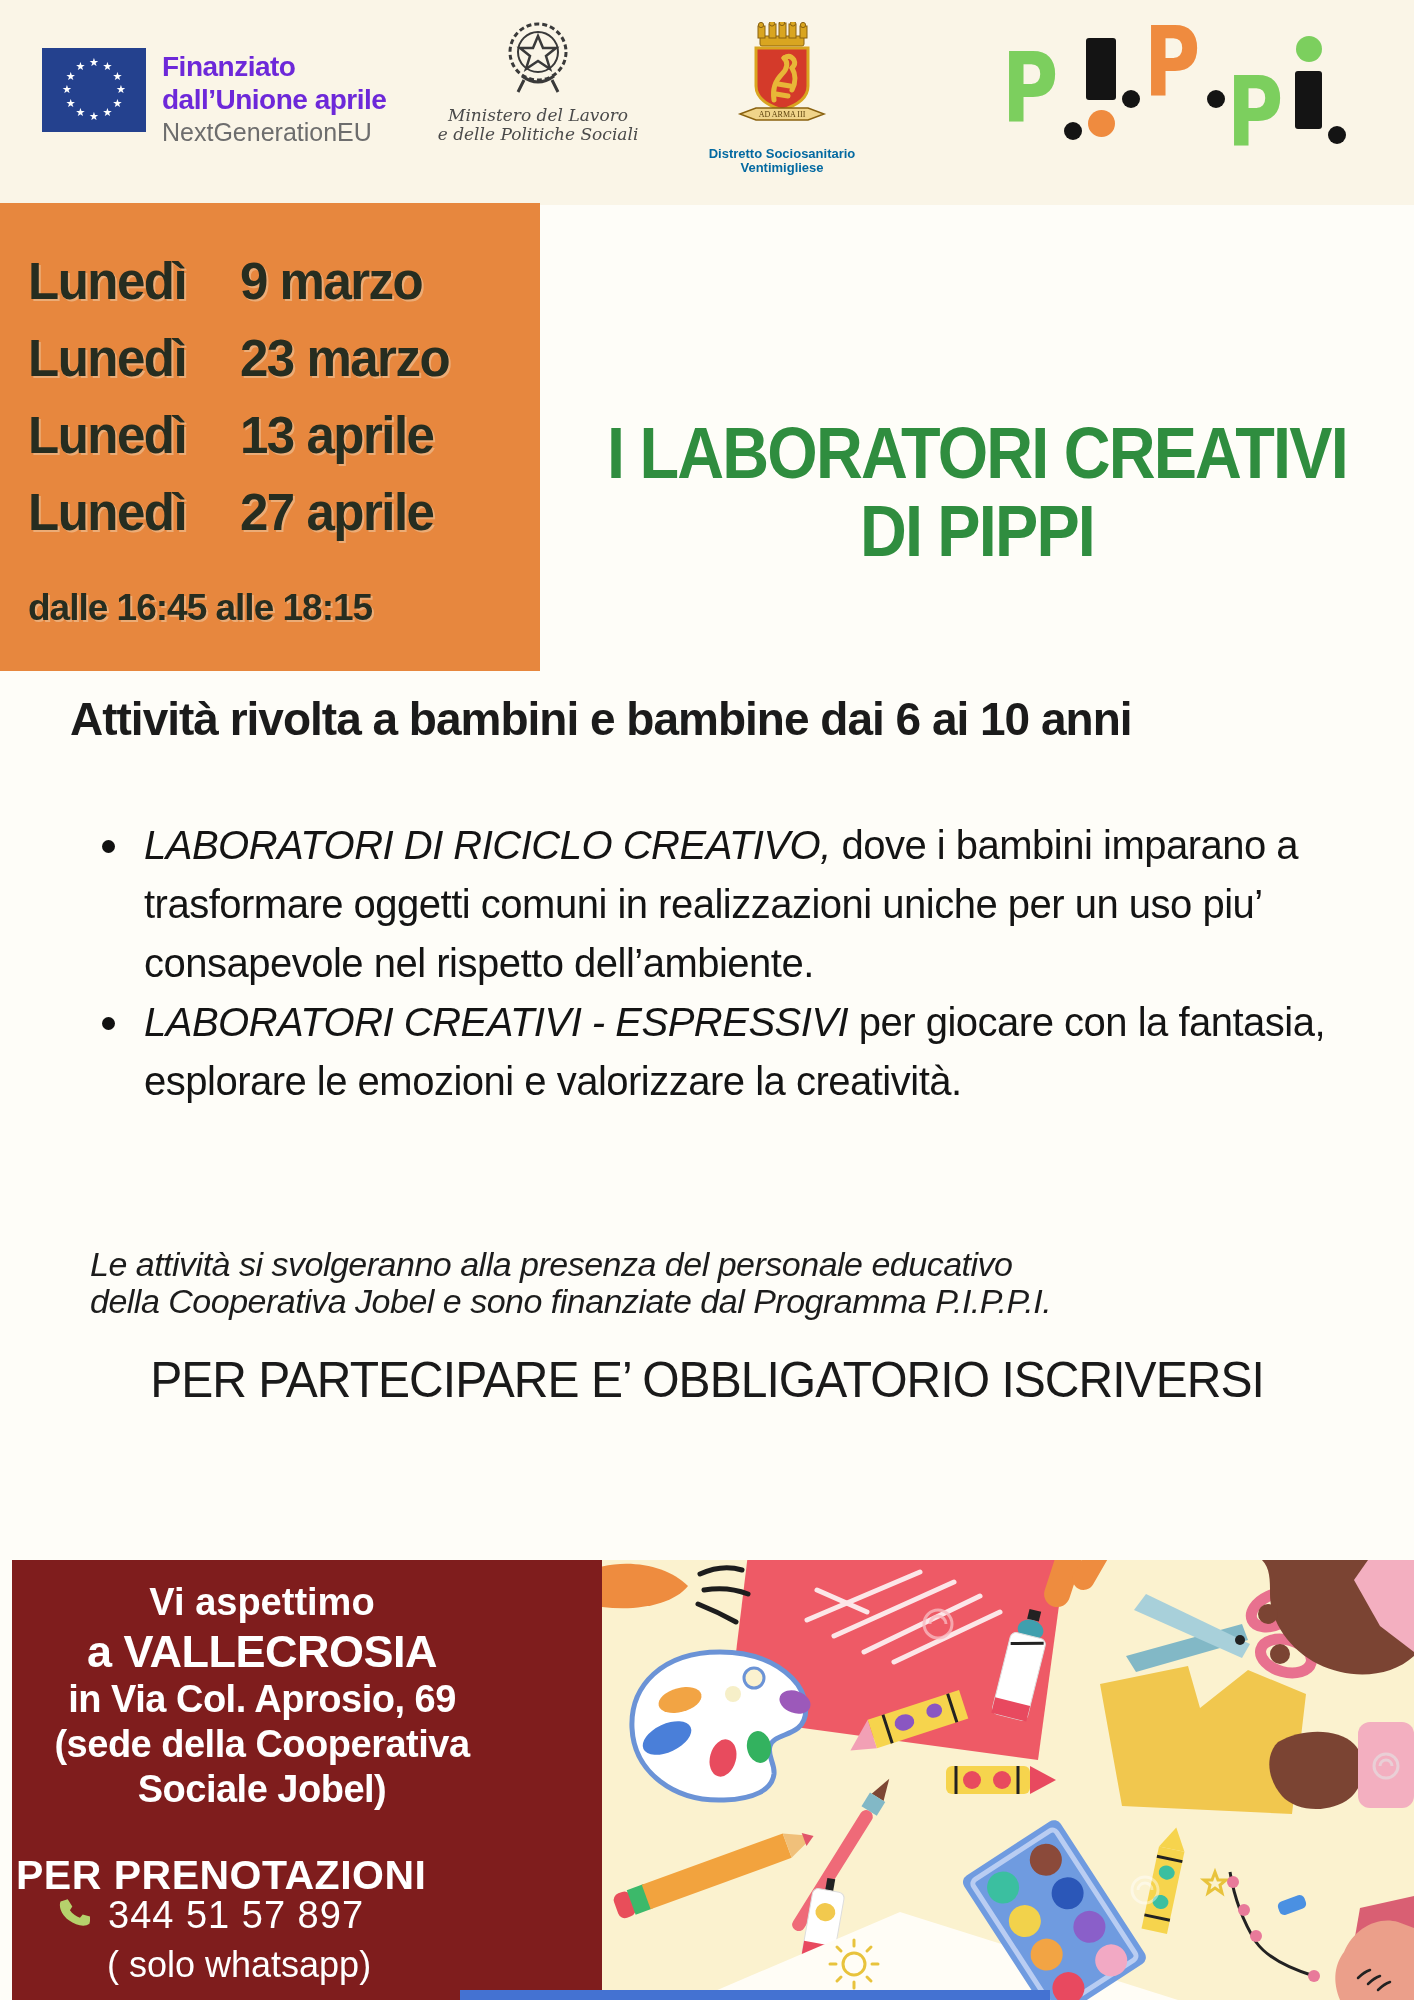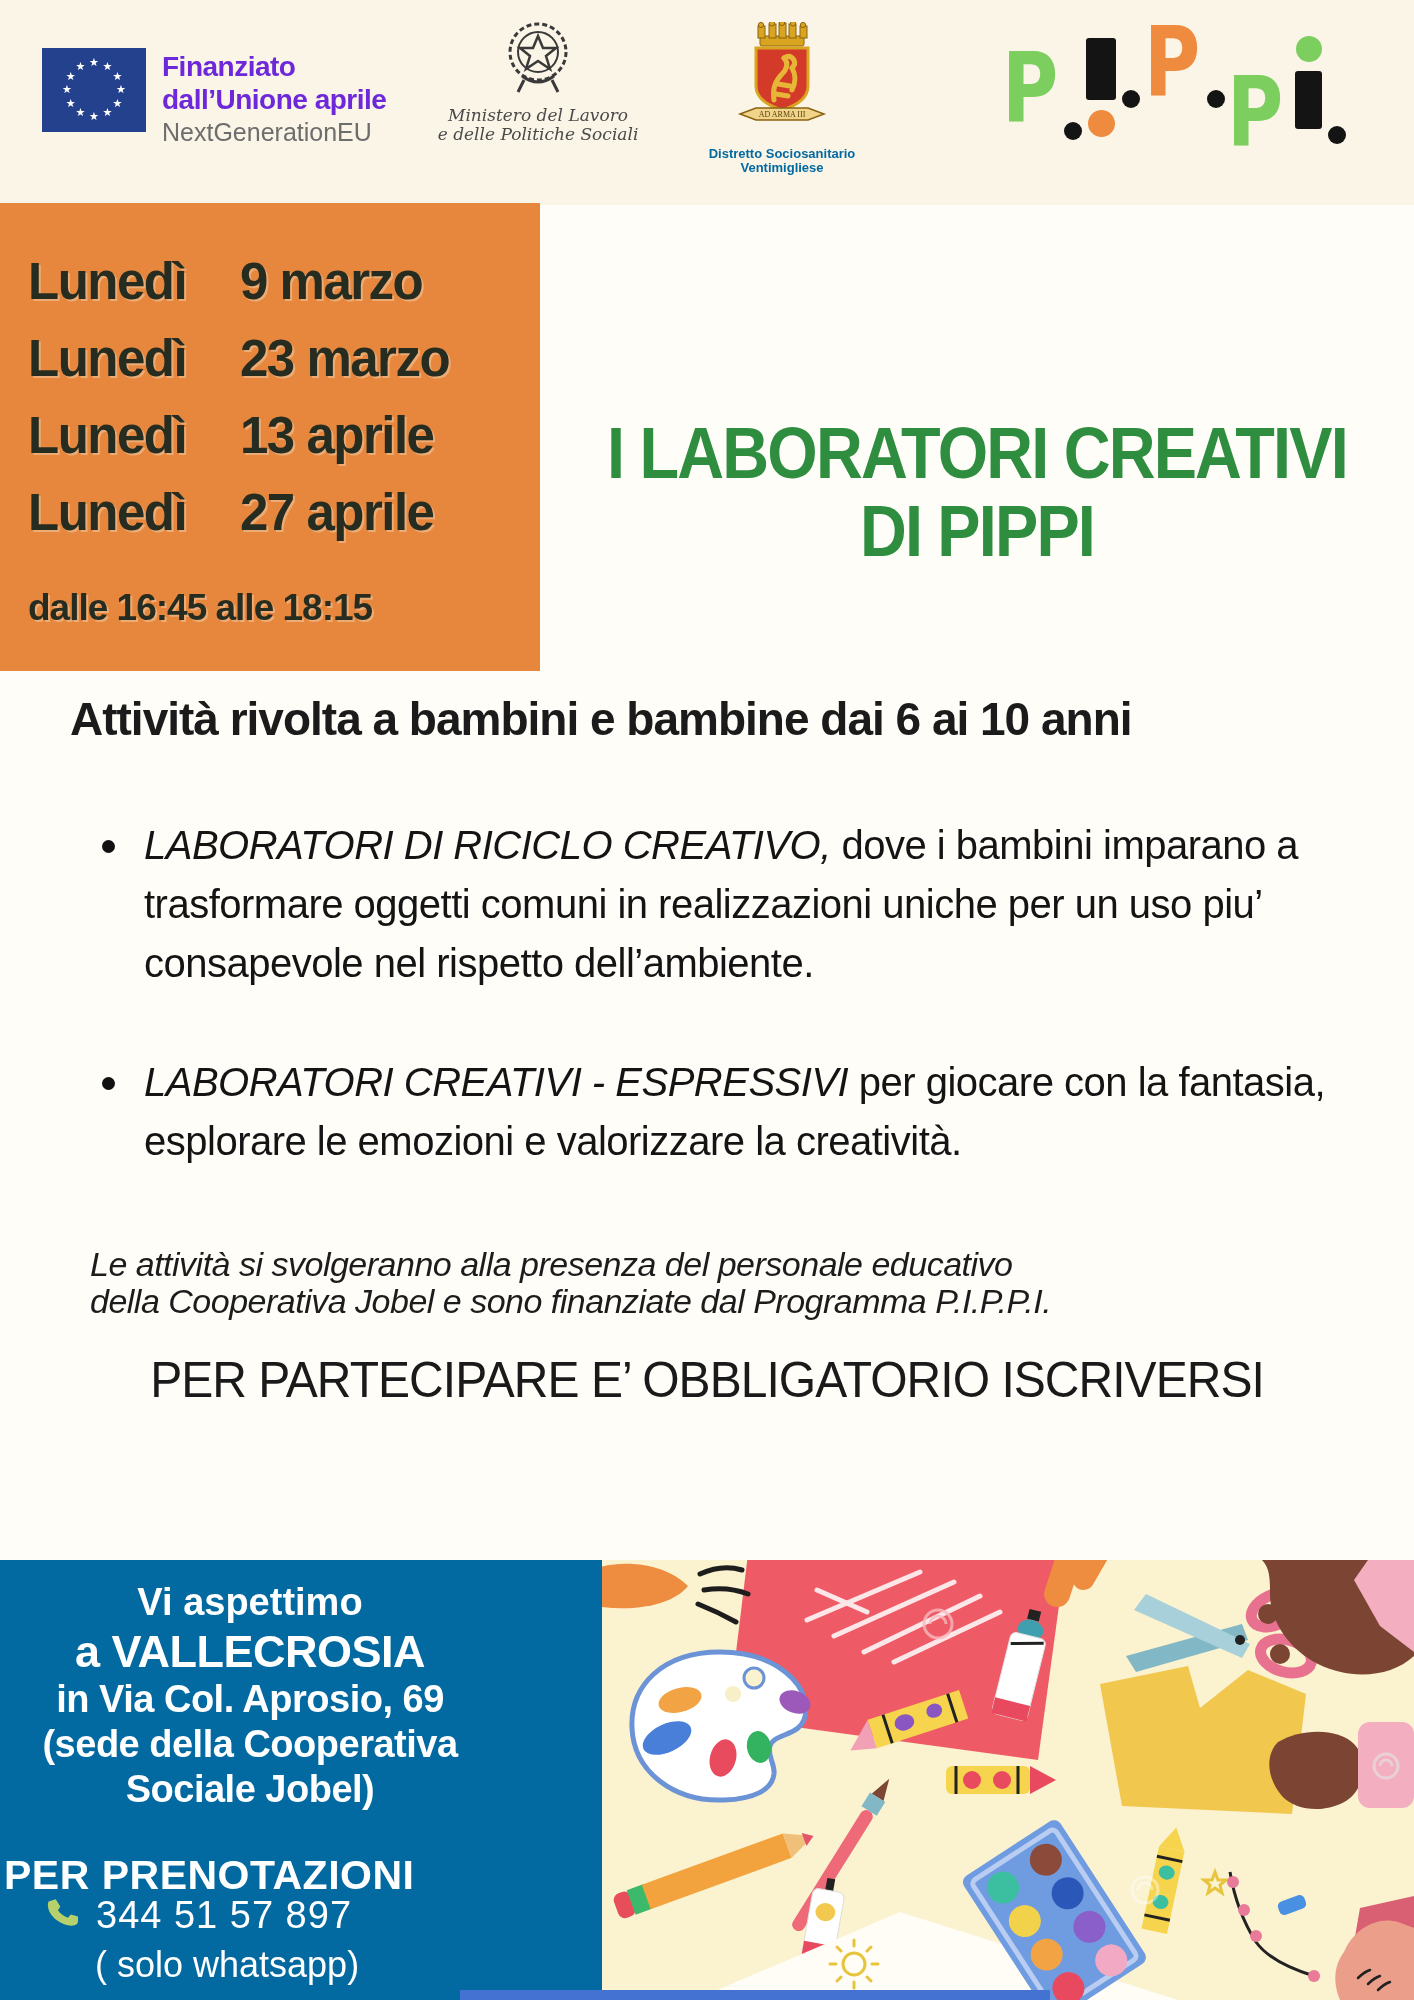--- a/index.html
+++ b/index.html
@@ -50,28 +50,28 @@
   
   .title{left:540px;top:414px;width:874px;text-align:center;color:#2f8d3f;font-weight:bold}
   .title-l1,.title-l2{font-size:72px;line-height:78px;letter-spacing:-2px;white-space:nowrap;
     transform:scaleX(.9);transform-origin:center top}
 
   
   .subtitle{left:70px;top:692px;font-size:46px;font-weight:bold;color:#1b1b1b;letter-spacing:-1px;white-space:nowrap}
   .bullets{left:100px;top:816px;width:1268px}
   .bullet{position:relative;padding-left:44px;font-size:40px;line-height:59px;color:#141414;letter-spacing:-.5px}
   .bullet::before{content:"";position:absolute;left:2px;top:24px;width:13px;height:13px;border-radius:50%;background:#111}
-  .bullet-gap{margin-top:60px}
+  .bullet-gap{}
   .lead{font-style:italic}
   .note{left:90px;top:1246px;width:1250px;font-style:italic;font-size:34px;line-height:37px;color:#1c1c1c;letter-spacing:-.5px}
   .cta{left:0;top:1352px;width:1414px;text-align:center;font-size:50px;line-height:56px;
     color:#1a1a1a;letter-spacing:-1px;transform:scaleX(.96)}
 
   
-  .footer-orange{left:0;top:1560px;width:602px;height:440px;background:#0369a1}
+  .footer-orange{left:12px;top:1560px;width:602px;height:440px;background:#7f1d1d}
   .addr{position:absolute;left:0;top:18px;width:500px;text-align:center;color:#fff;font-weight:bold}
   .addr-l1{font-size:38px;line-height:49px}
   .addr-l2{font-size:45px;line-height:50px;letter-spacing:-.5px}
   .addr-l3,.addr-l4,.addr-l5{font-size:38px;line-height:45px;letter-spacing:-.5px}
   .booking{position:absolute;left:4px;top:292px;color:#fff;font-weight:bold;font-size:41px;letter-spacing:.5px;white-space:nowrap}
   .phone-row{position:absolute;left:44px;top:334px;display:flex;align-items:center;gap:18px;color:#fff}
   .phone-num{font-size:38px;letter-spacing:1px}
   .phone-note{position:absolute;left:95px;top:384px;color:#fff;font-size:36px}
 
   .illustration{left:602px;top:1560px;width:812px;height:440px;background:#fbf2cf}

